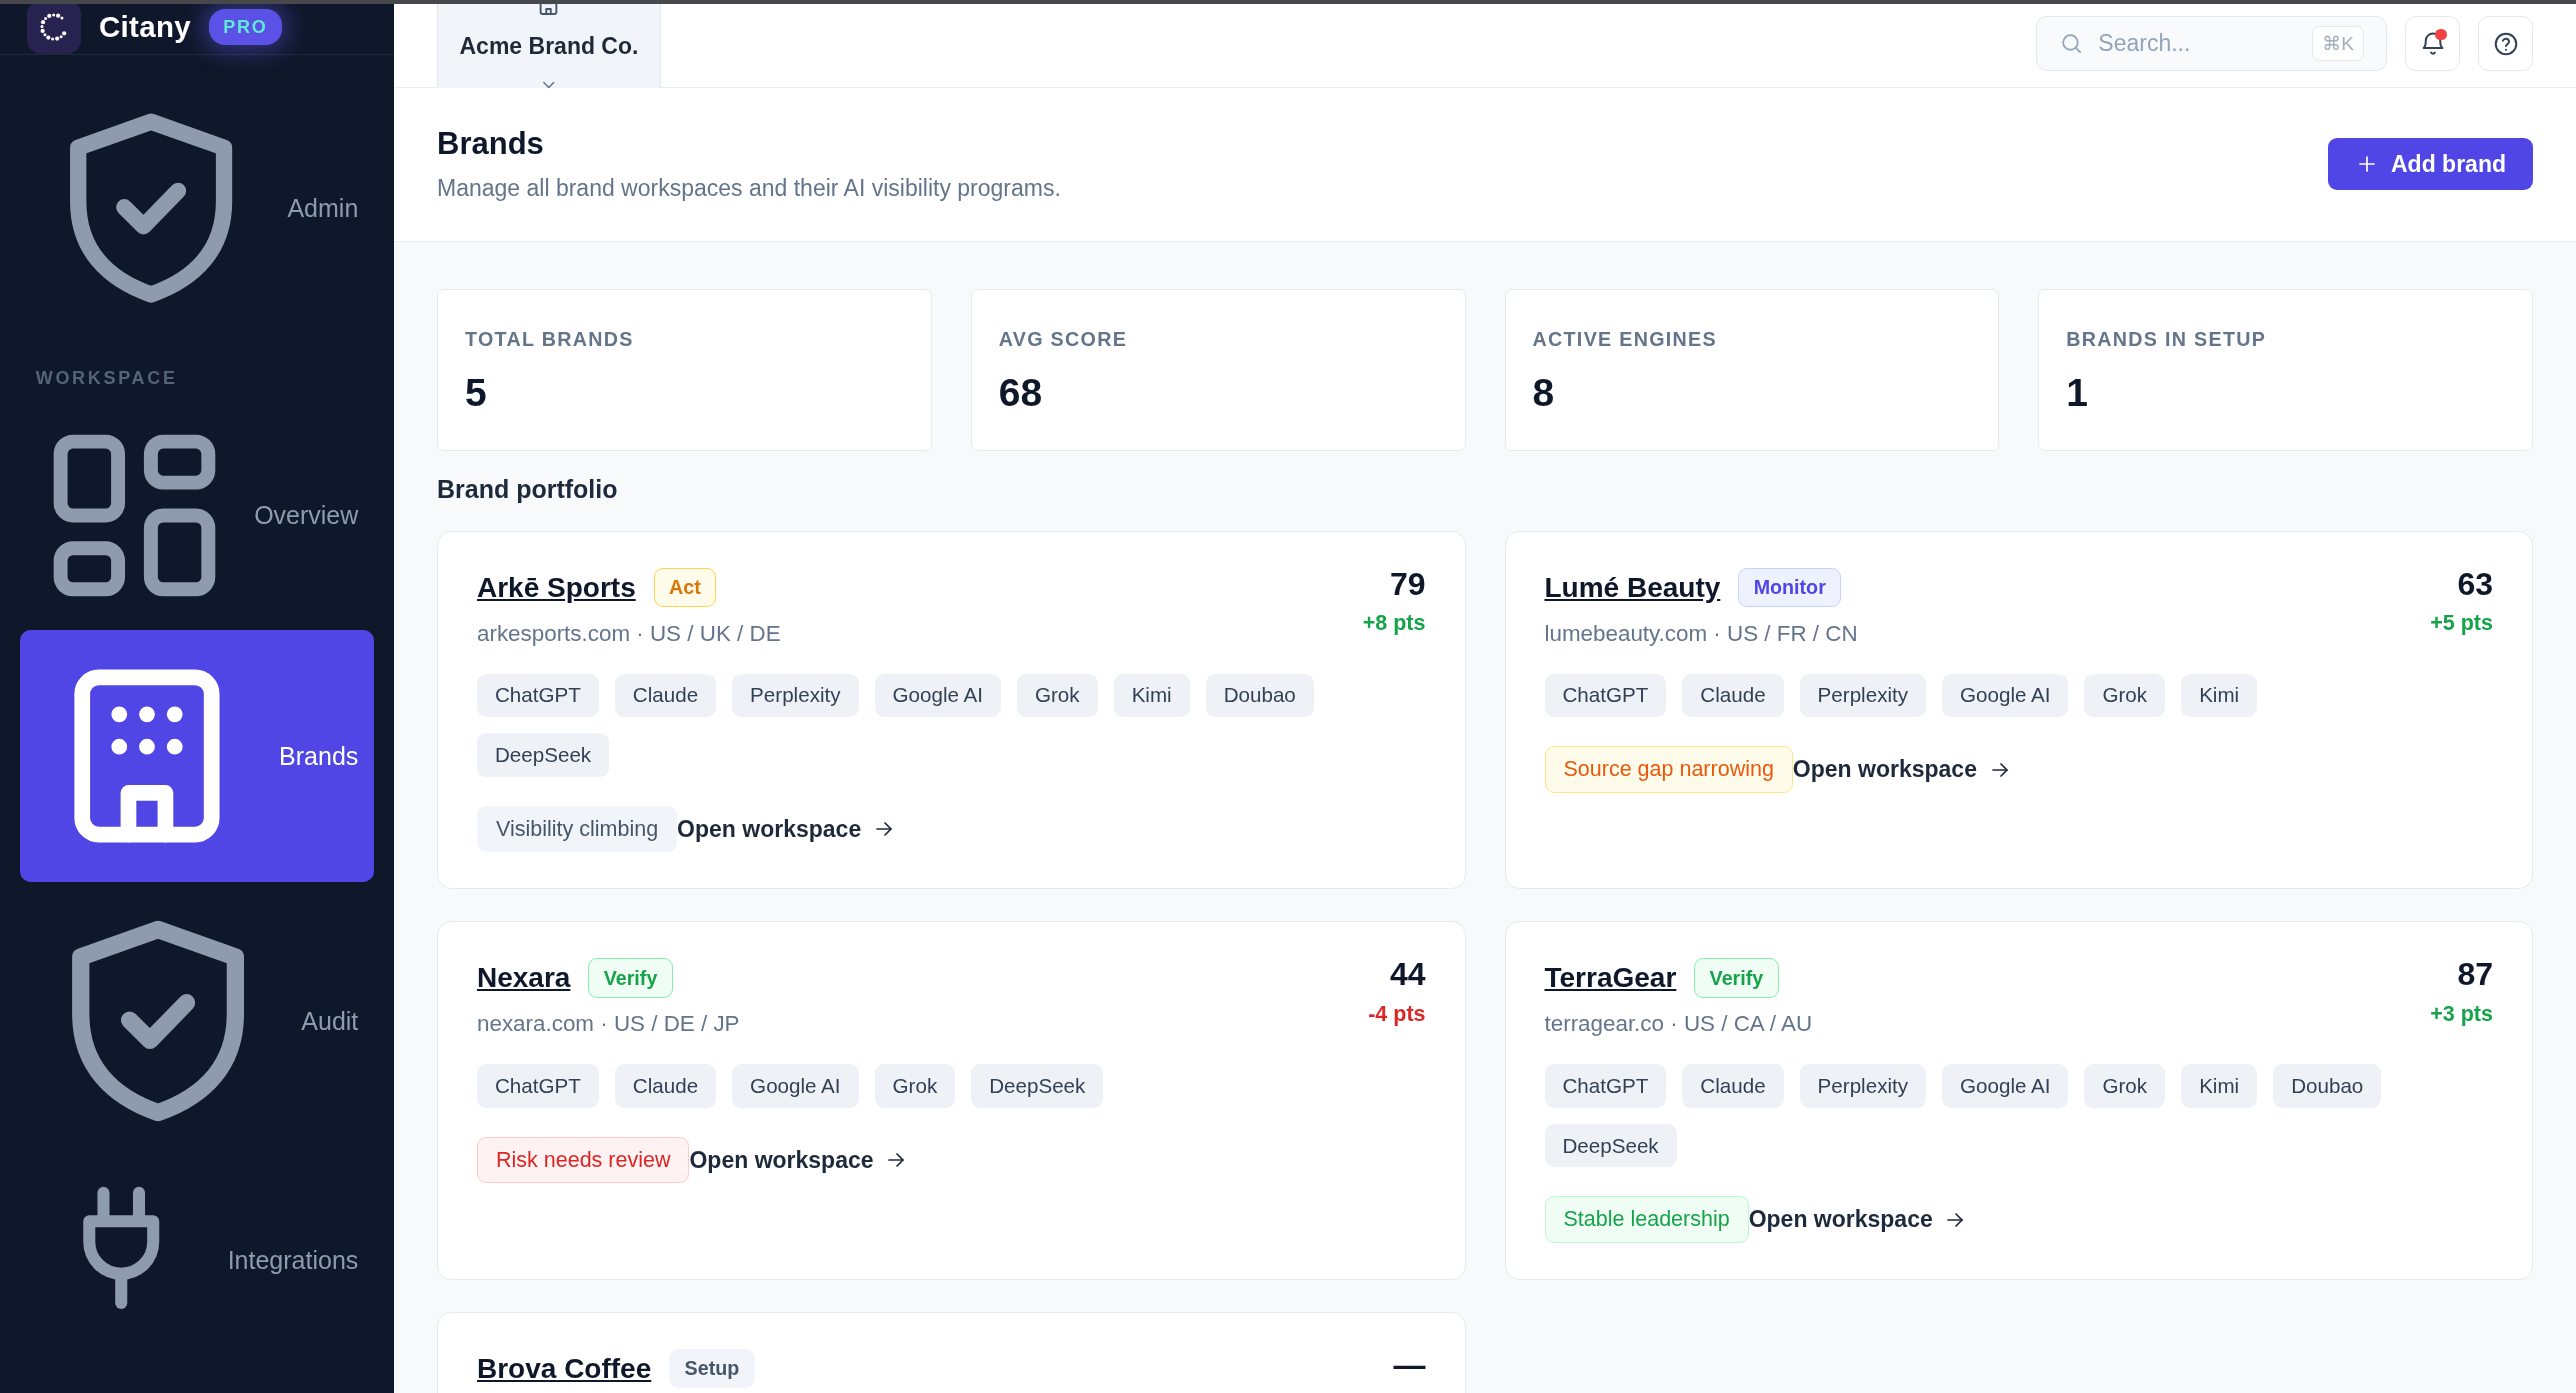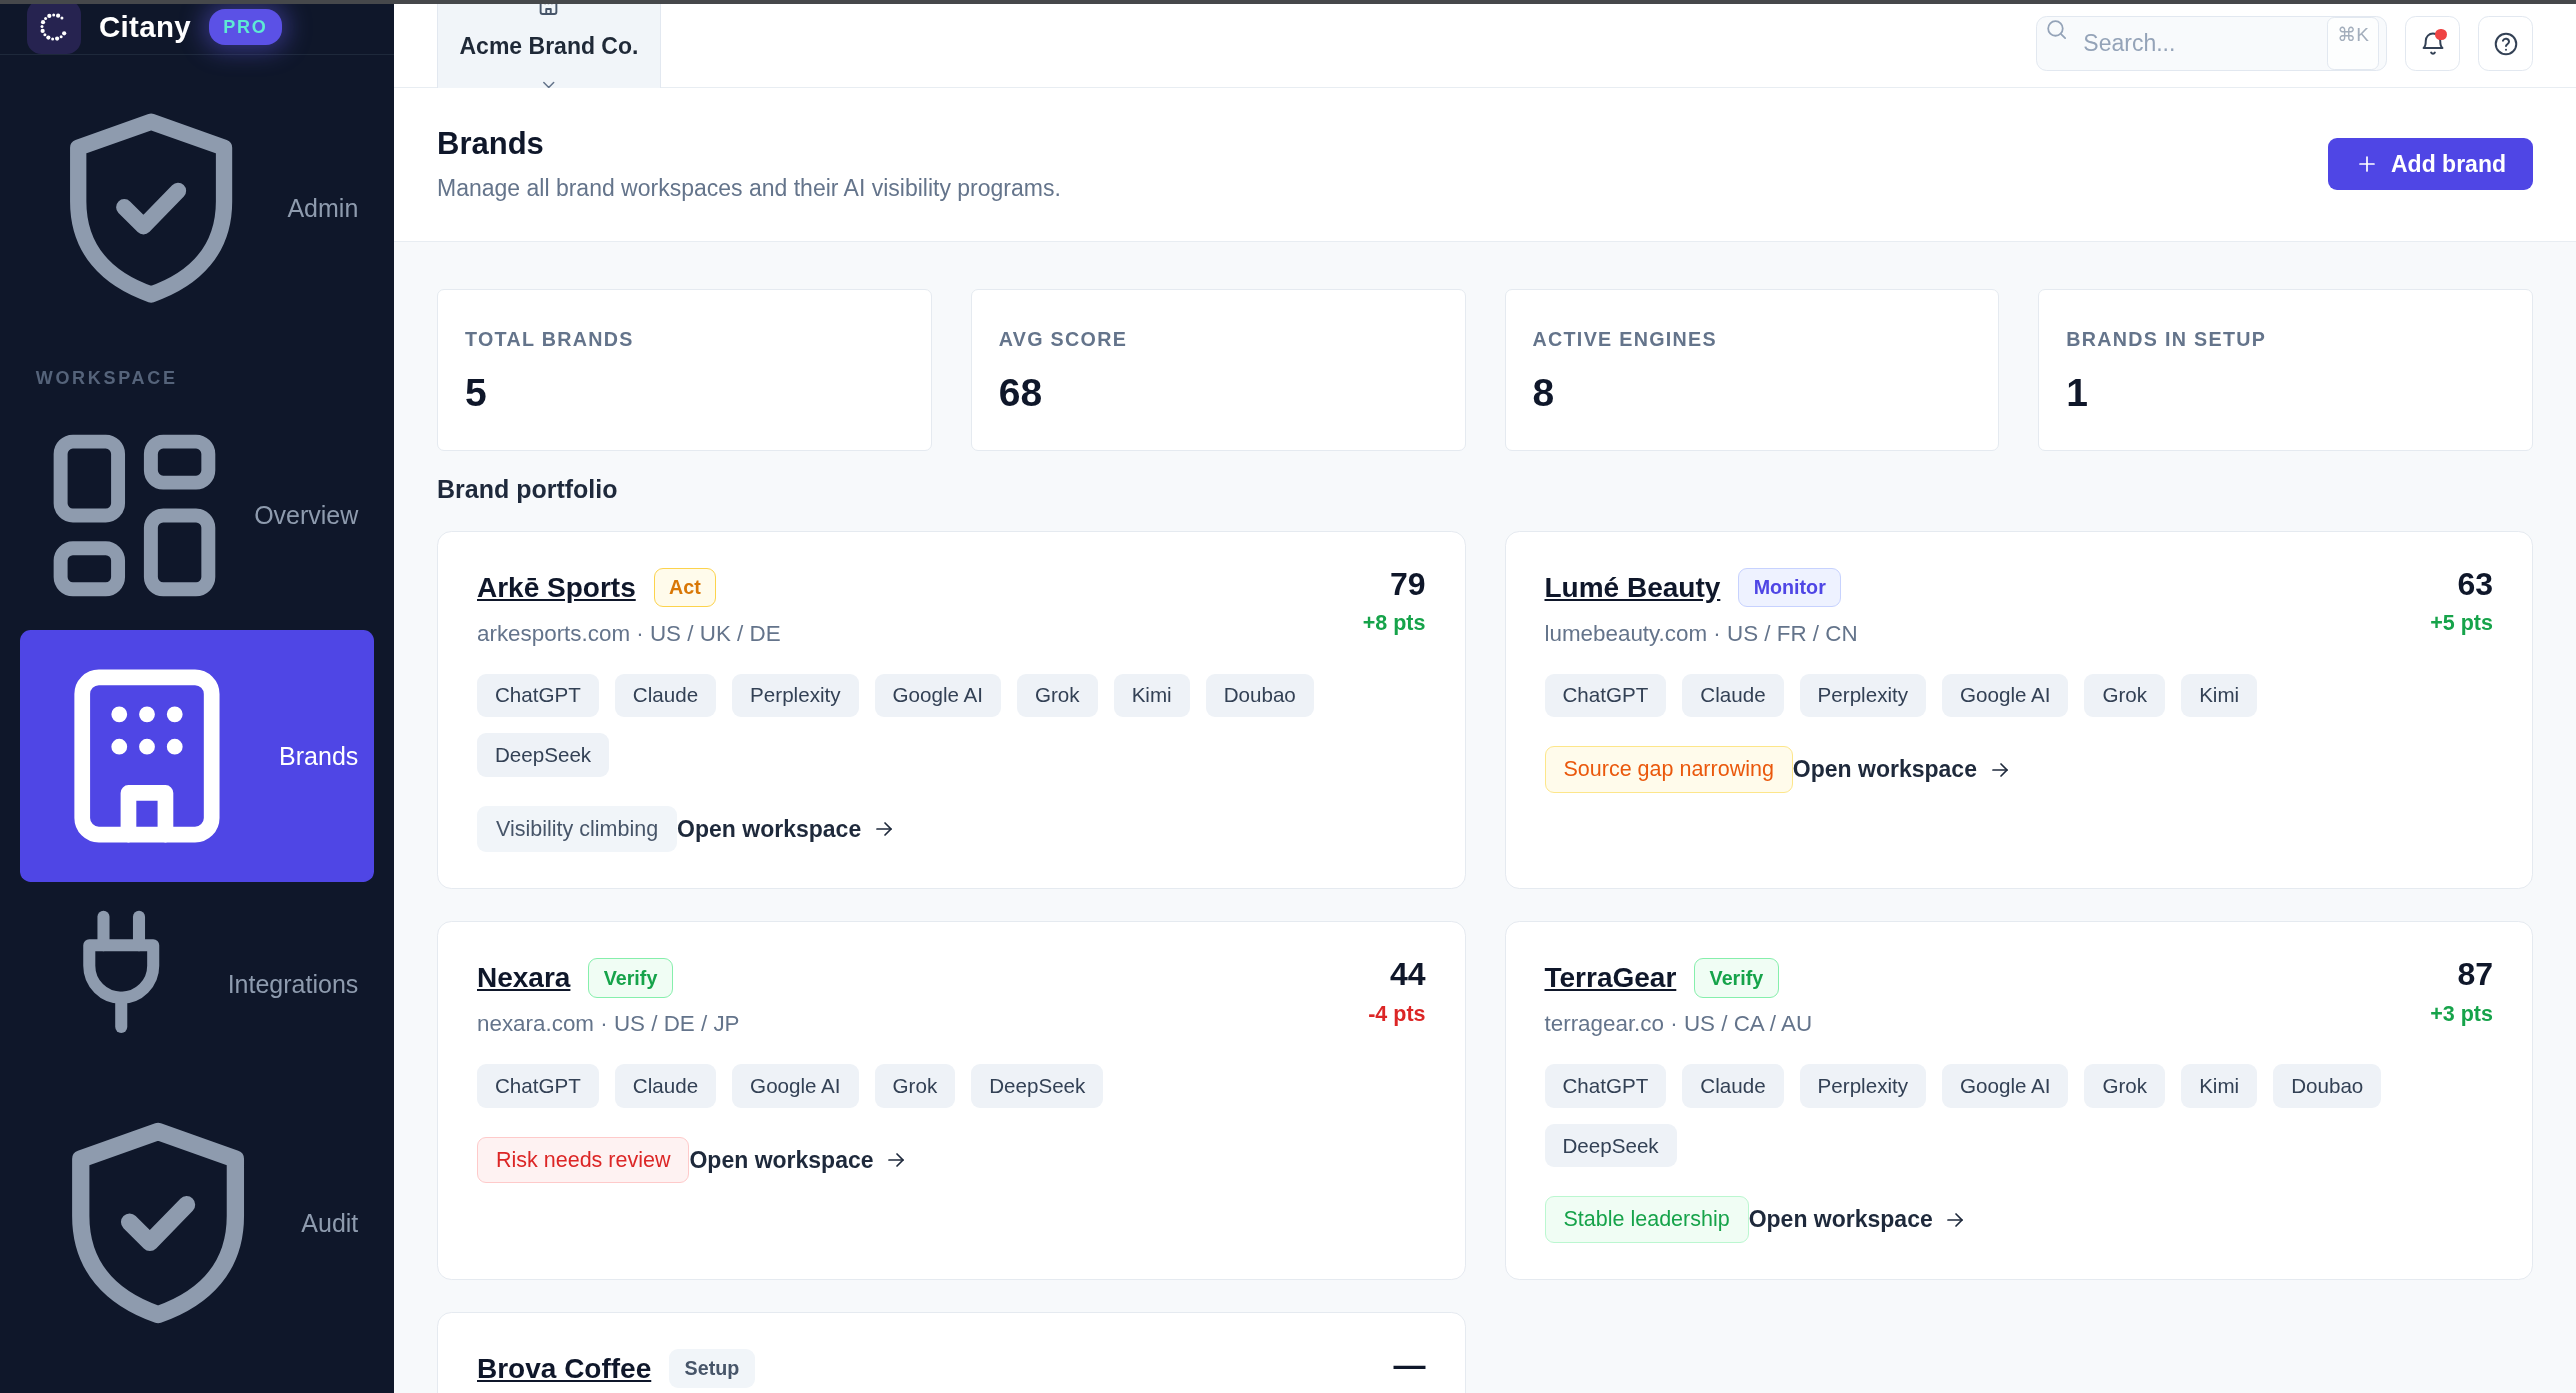--- a/index.html
+++ b/index.html
@@ -26,21 +26,21 @@
   .nav-label{font-size:18px;font-weight:700;letter-spacing:2.7px;color:#55637a;padding:0 16px;margin:30px 0 12.5px;}
   .spacer{flex:1;}
 
   
   .main{flex:1;display:flex;flex-direction:column;background:#f7f9fb;min-width:0;}
   .topbar{height:88px;background:#fff;border-bottom:0.9px solid #e8edf2;display:flex;align-items:center;justify-content:space-between;padding:0 43px;}
   .org-pill{display:flex;align-items:center;gap:14.3px;background:#f1f5f9;border:0.9px solid #e2e8f0;border-radius:9px;padding:13.4px 21.5px;font-size:23px;font-weight:700;color:#1f2937;font-family:inherit;flex-direction:column;}
   .org-pill svg{width:27px;height:27px;color:#475569;}
   .org-pill .chev svg{width:21.5px;height:21.5px;color:#64748b;}
   .topbar-right{display:flex;align-items:center;gap:18px;}
-  .searchbox{display:flex;gap:14.3px;width:351px;height:55px;background:#f8fafc;border:0.9px solid #e2e8f0;border-radius:10.7px;padding:0 7px;}
+  .searchbox{display:flex;align-items:center;gap:14.3px;width:351px;height:55px;background:#f8fafc;border:0.9px solid #e2e8f0;border-radius:10.7px;padding:0 22px;}
   .searchbox svg{width:25px;height:25px;color:#94a3b8;flex:none;}
   .searchbox input{flex:1;min-width:0;border:none;outline:none;background:transparent;font-size:23px;color:#334155;font-family:inherit;}
   .searchbox input::placeholder{color:#94a3b8;}
   .kbd{font-size:19px;color:#a3aebc;border:0.9px solid #e2e8f0;background:#fdfefe;border-radius:7.2px;padding:5.4px 9px;flex:none;}
   .icon-btn{position:relative;width:55px;height:55px;background:#fff;border:0.9px solid #e2e8f0;border-radius:10.7px;display:flex;align-items:center;justify-content:center;color:#334155;}
   .icon-btn svg{width:28px;height:28px;}
   .dot{position:absolute;top:11.6px;right:12.5px;width:11.6px;height:11.6px;border-radius:50%;background:#ef4444;}
 
   .page-header{background:#fff;border-bottom:0.9px solid #e8edf2;padding:38px 43px 39px;display:flex;align-items:center;justify-content:space-between;}
   .page-header h1{font-size:31px;font-weight:700;color:#0f172a;}
@@ -144,36 +144,36 @@
                 <rect x="5" y="3.5" width="14" height="17" rx="1.8"></rect>
                 <path d="M10 20.5v-4.5h4v4.5"></path>
                 <path d="M9 7.5h.01M12 7.5h.01M15 7.5h.01M9 11h.01M12 11h.01M15 11h.01"></path>
               </svg>
             </span>
             <span class="nav-txt" data-interactable="false">Brands</span>
           </div>
           <div class="nav-item" data-interactable="true">
             <span class="nav-ic" data-interactable="false">
               <svg viewBox="0 0 24 24" fill="none" stroke="currentColor" stroke-width="1.7" stroke-linecap="round" stroke-linejoin="round" aria-hidden="true" style="width:100%;height:100%;">
+                <path d="M12 21c-4.6-1.6-7.6-4.7-7.6-9.7V5.7L12 3l7.6 2.7v5.6c0 5-3 8.1-7.6 9.7Z"></path>
+                <path d="M9.2 11.9l2 2 3.6-3.7"></path>
+              </svg>
+            </span>
+            <span class="nav-txt" data-interactable="false">Audit</span>
+          </div>
+          <div class="nav-item" data-interactable="true">
+            <span class="nav-ic" data-interactable="false">
+              <svg viewBox="0 0 24 24" fill="none" stroke="currentColor" stroke-width="1.7" stroke-linecap="round" stroke-linejoin="round" aria-hidden="true" style="width:100%;height:100%;">
                 <path d="M9.5 2.5v4"></path>
                 <path d="M14.5 2.5v4"></path>
                 <path d="M7.5 6.5h9v2.9a4.5 4.5 0 0 1-9 0Z"></path>
                 <path d="M12 13.9V18"></path>
               </svg>
             </span>
             <span class="nav-txt" data-interactable="false">Integrations</span>
-          </div>
-          <div class="nav-item" data-interactable="true">
-            <span class="nav-ic" data-interactable="false">
-              <svg viewBox="0 0 24 24" fill="none" stroke="currentColor" stroke-width="1.7" stroke-linecap="round" stroke-linejoin="round" aria-hidden="true" style="width:100%;height:100%;">
-                <path d="M12 21c-4.6-1.6-7.6-4.7-7.6-9.7V5.7L12 3l7.6 2.7v5.6c0 5-3 8.1-7.6 9.7Z"></path>
-                <path d="M9.2 11.9l2 2 3.6-3.7"></path>
-              </svg>
-            </span>
-            <span class="nav-txt" data-interactable="false">Audit</span>
           </div>
           <div class="nav-item" data-interactable="true">
             <span class="nav-ic" data-interactable="false">
               <svg viewBox="0 0 24 24" fill="none" stroke="currentColor" stroke-width="1.7" stroke-linecap="round" stroke-linejoin="round" aria-hidden="true" style="width:100%;height:100%;">
                 <path d="M14.5 3H7a1.5 1.5 0 0 0-1.5 1.5v15A1.5 1.5 0 0 0 7 21h10a1.5 1.5 0 0 0 1.5-1.5V7Z"></path>
                 <path d="M14.5 3v4h4"></path>
                 <path d="M9.5 12.5h5M9.5 16h5"></path>
               </svg>
             </span>
           </div>

